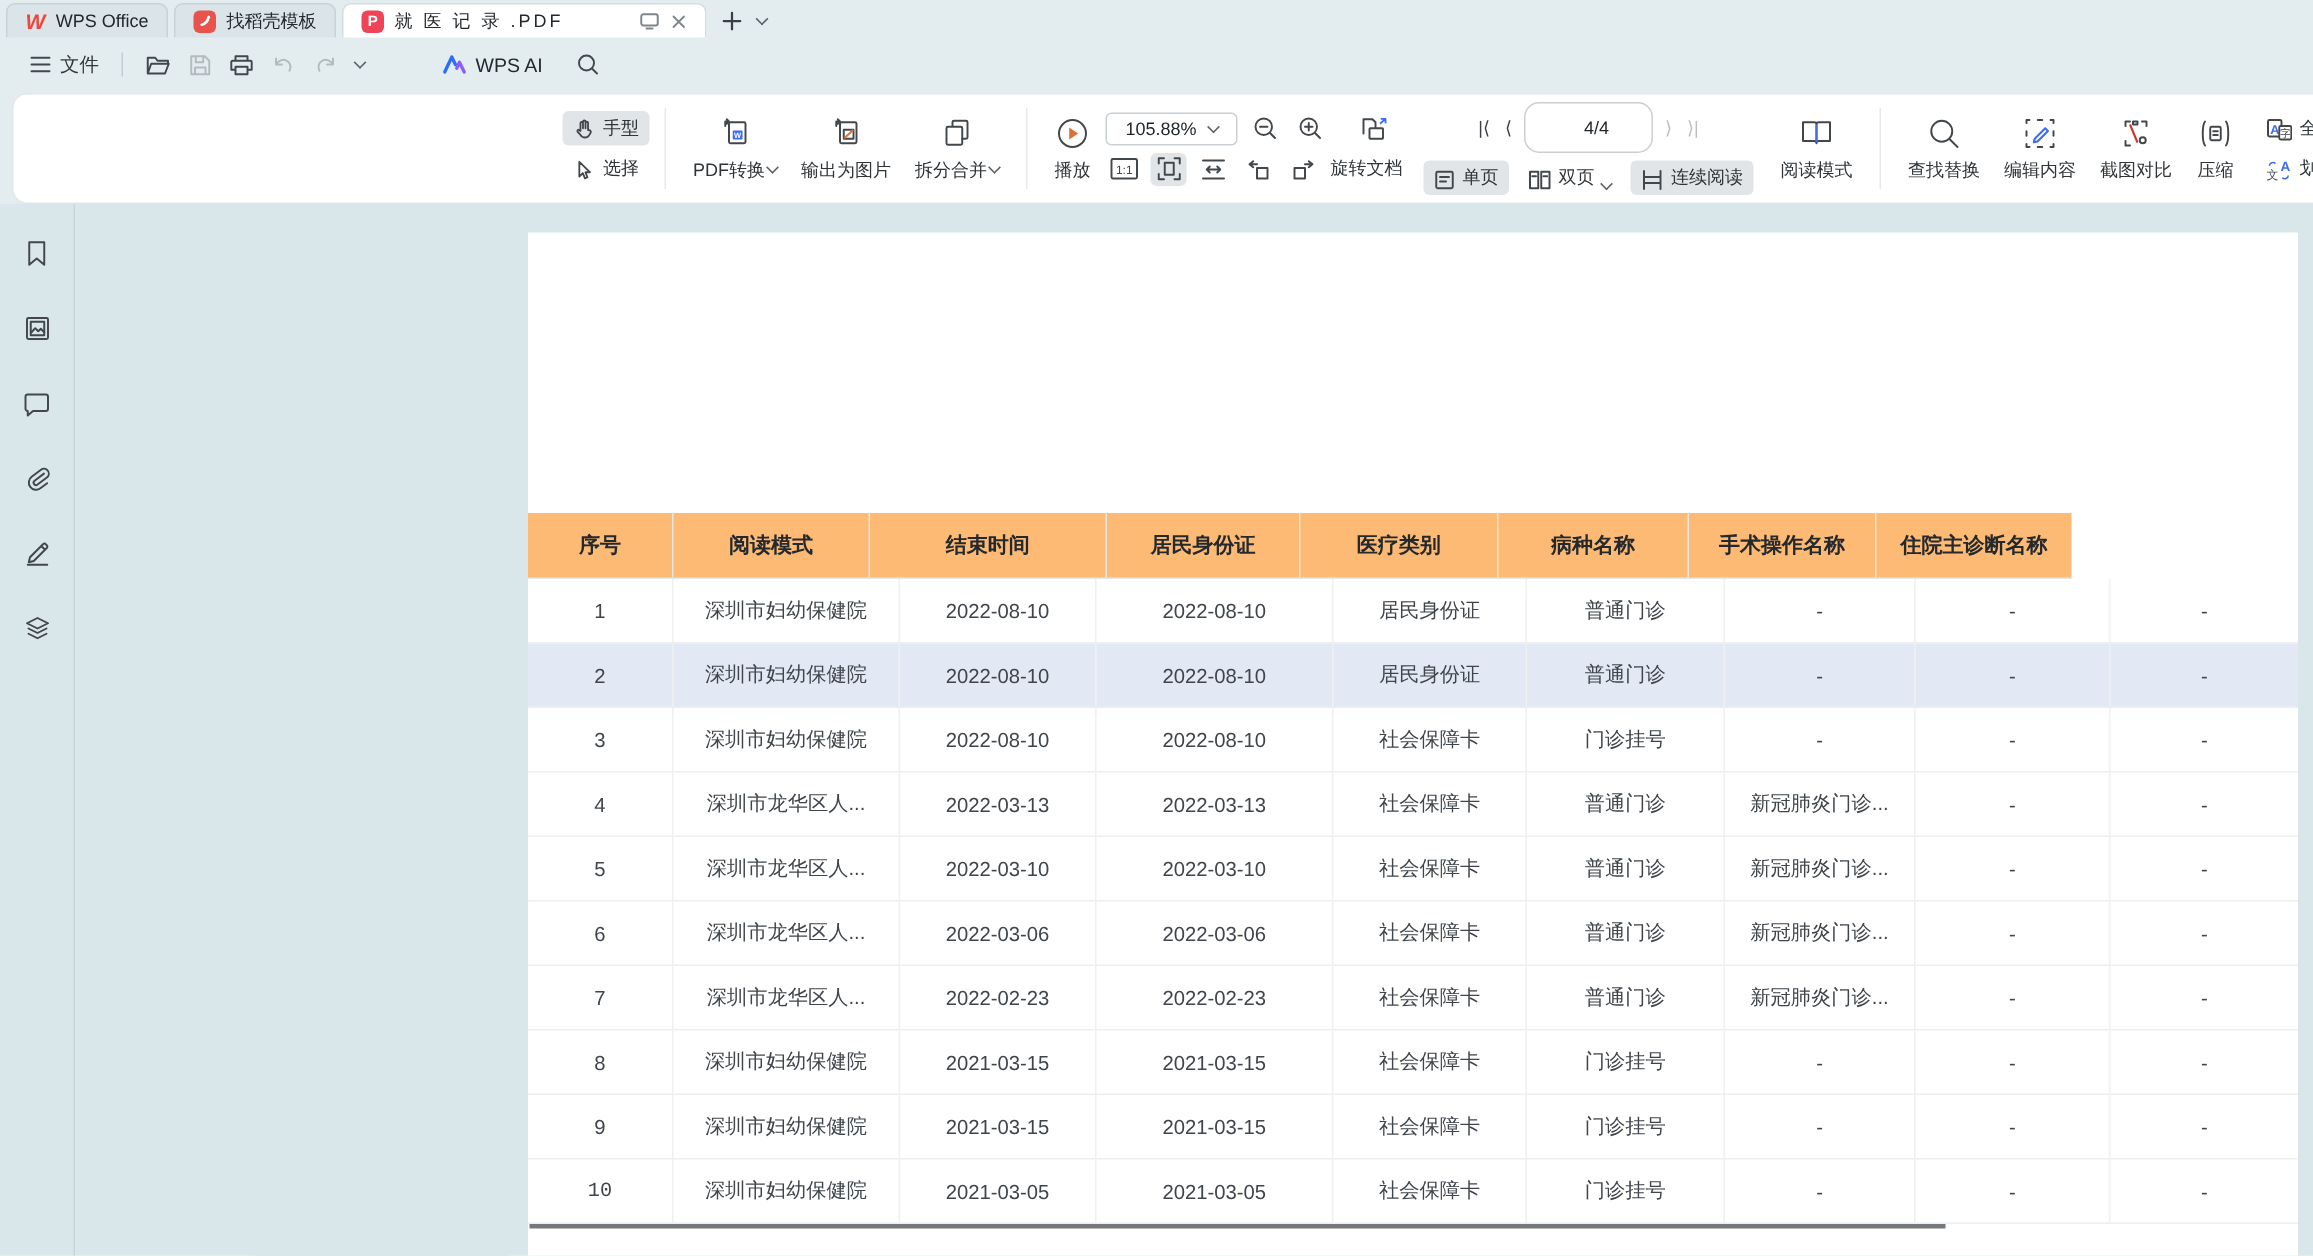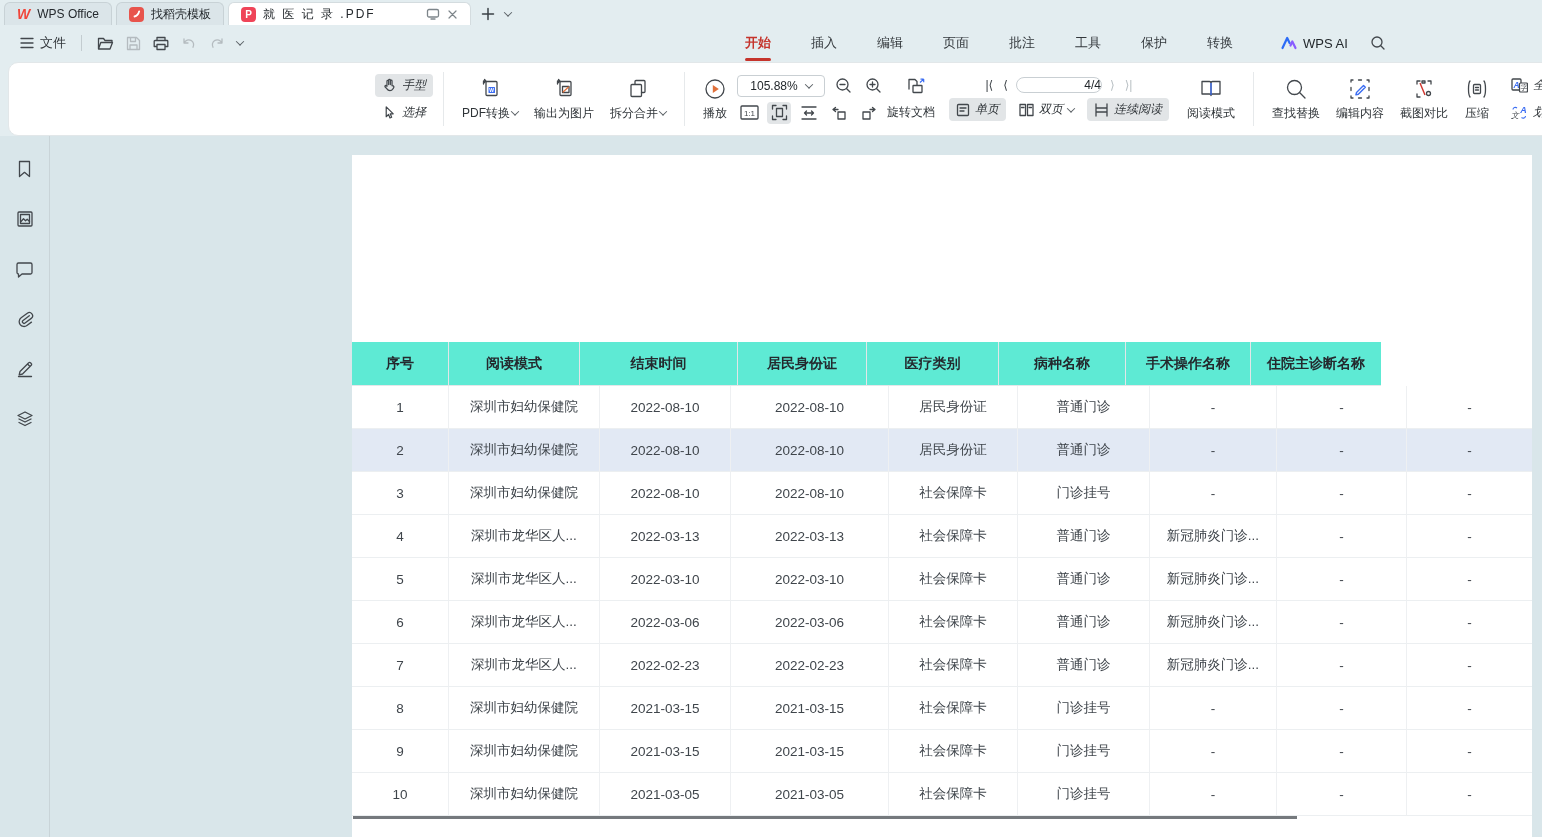--- a/index.html
+++ b/index.html
@@ -35,54 +35,54 @@
     height:3px; border-radius:2px; background:#c5342c; }
   .wpsai { display:flex; align-items:center; gap:6px; margin-left:46px; font-size:13px; color:#23282c; }
   .msearch { margin-left:22px; }
 
   
   .toolpanel { position:absolute; left:8px; top:62px; width:1545px; height:74px;
     background:#fff; border:1px solid #e2e7e9; border-radius:10px;
     display:flex; align-items:center; padding-left:366px; }
   .tdiv { width:1px; height:54px; background:#e6e9eb; margin:0 10px; flex:none; }
   .stackcol { display:flex; flex-direction:column; gap:4px; flex:none; }
-  .sbtn { display:flex; align-items:center; gap:5px; font-size:12px; color:#2f3438;
-    padding:3px 7px; border-radius:4px; white-space:nowrap;font-style:italic; }
+  .sbtn { display:flex; align-items:flex-end; gap:5px; font-size:12px; color:#2f3438;
+    padding:3px 7px; border-radius:4px; white-space:nowrap; }
   .sbtn.sel { background:#e2e5e7; }
   .bigbtn { display:flex; flex-direction:column; align-items:center; gap:4px; font-size:12px;
     color:#2f3438; padding:2px 8px; border-radius:4px; flex:none; white-space:nowrap; }
   .bigbtn .lbl { display:flex; align-items:center; gap:2px; }
   .grid2 { display:flex; flex-direction:column; gap:5px; flex:none; margin:0 2px; }
   .grow { display:flex; align-items:center; gap:6px; }
   .zoombox { width:88px; height:22px; border:1px solid #c9cfd3; border-radius:4px;
     display:flex; align-items:center; justify-content:center; gap:8px; font-size:12px; color:#23282c; }
   .iconbtn { width:24px; height:22px; display:flex; align-items:center; justify-content:center; border-radius:4px; }
   .iconbtn.sel { background:#e2e5e7; }
-  .pageinput { width:86px; height:16px; border:1px solid #c9cfd3; border-radius:10px;
-    display:flex; align-items:center; justify-content:flex-end; font-size:12px; color:#23282c; }
+  .pageinput { width:86px; height:34px; border:1px solid #c9cfd3; border-radius:10px;
+    display:flex; align-items:center; justify-content:flex-start; font-size:12px; color:#23282c;padding-left:39px; }
   .navarr { font-size:12px; color:#3a4045; padding:0 2px; }
   .navarr.off { color:#b9c0c4; }
   .chev { width:6px; height:6px; border-right:1.3px solid #5a6065; border-bottom:1.3px solid #5a6065;
     transform:rotate(45deg) translate(-1px,-1px); display:inline-block; flex:none; }
 
   
   .docarea { position:absolute; left:0; top:136px; width:1542px; height:701px; background:#d9e6ea; }
   .lsidebar { position:absolute; left:0; top:0; width:50px; height:701px; border-right:1px solid #c9d4d8;
     display:flex; flex-direction:column; align-items:center; padding-top:20px; gap:24px; }
   .sideic { width:26px; height:26px; display:flex; align-items:center; justify-content:center; border-radius:4px; }
   .page { position:absolute; left:352px; top:19px; width:1180px; height:682px; background:#ffffff; }
 
   
   .ptable { position:absolute; left:0; top:187px; width:1180px; color:#3f454b; }
   .prow { display:flex; }
   .pcell { height:43px; display:flex; align-items:center; justify-content:center;
     font-size:13.5px; border-right:1px solid #eef0f2; border-bottom:1px solid #eceff1;
     overflow:hidden; white-space:nowrap; }
   .prow .pcell:last-child { border-right:none; }
-  .phead .pcell { height:44px; background:#5eead4; font-weight:bold; font-size:14px;
+  .phead .pcell { height:44px; background:#fdba74; font-weight:bold; font-size:14px;
     color:#24292e; border-right:1px solid #e3e6e8; border-bottom:1px solid #e4e7e9; }
   .prow.hl .pcell { background:#e2e9f4; }
   .tbl-scrollbar { position:absolute; left:1px; top:661px; width:944px; height:3px; background:#75797d; }
 
   svg { display:block; }
   .ic { stroke:#42474c; fill:none; stroke-width:1.3; stroke-linecap:round; stroke-linejoin:round; }
   .ic.gray { stroke:#b4bbbf; }
 </style>
 </head>
 <body>
@@ -156,30 +156,20 @@
   </div>
   <div class="qicon">
     <svg width="16" height="13" viewBox="0 0 16 13">
         <path class="ic gray" d="M13 2v4H9M13 6c-1.5-2.8-4.6-3.8-7-2.6C3.4 4.7 2.7 7.7 4 10.2"></path>
       </svg>
   </div>
   <div class="qicon">
       <span class="chev"></span>
     </div>
 
-  <div class="ribbon">
-      <span class="rtab active">开始</span>
-      <span class="rtab">插入</span>
-      <span class="rtab">编辑</span>
-      <span class="rtab">页面</span>
-      <span class="rtab">批注</span>
-      <span class="rtab">工具</span>
-      <span class="rtab">保护</span>
-      <span class="rtab">转换</span>
-    </div>
 
   <div class="wpsai">
     <svg width="16" height="14" viewBox="0 0 16 14">
       <path d="M1.5 12L6.2 2l2.4 5" fill="none" stroke="#2d6cf6" stroke-width="2.2" stroke-linecap="round" stroke-linejoin="round"></path>
       <path d="M9.5 9.5l1.8-4 3.2 6.5" fill="none" stroke="#8a5cff" stroke-width="2.2" stroke-linecap="round" stroke-linejoin="round"></path>
     </svg>
     <span>WPS AI</span>
   </div>
   <div class="msearch">
     <svg width="16" height="16" viewBox="0 0 16 16">
@@ -571,21 +561,21 @@
           <div class="pcell" style="width: 151px;">深圳市妇幼保健院</div>
           <div class="pcell" style="width: 131px;">2021-03-15</div>
           <div class="pcell" style="width: 158px;">2021-03-15</div>
           <div class="pcell" style="width: 129px;">社会保障卡</div>
           <div class="pcell" style="width: 132px;">门诊挂号</div>
           <div class="pcell" style="width: 127px;">-</div>
           <div class="pcell" style="width: 130px;">-</div>
           <div class="pcell" style="width: 125px;">-</div>
         </div>
         <div class="prow ">
-          <div class="pcell" style="width: 97px;">10</div>
+          <div class="pcell" style="width: 97px; font-family: Liberation Mono, monospace;">10</div>
           <div class="pcell" style="width: 151px;">深圳市妇幼保健院</div>
           <div class="pcell" style="width: 131px;">2021-03-05</div>
           <div class="pcell" style="width: 158px;">2021-03-05</div>
           <div class="pcell" style="width: 129px;">社会保障卡</div>
           <div class="pcell" style="width: 132px;">门诊挂号</div>
           <div class="pcell" style="width: 127px;">-</div>
           <div class="pcell" style="width: 130px;">-</div>
           <div class="pcell" style="width: 125px;">-</div>
         </div>
       </div>

